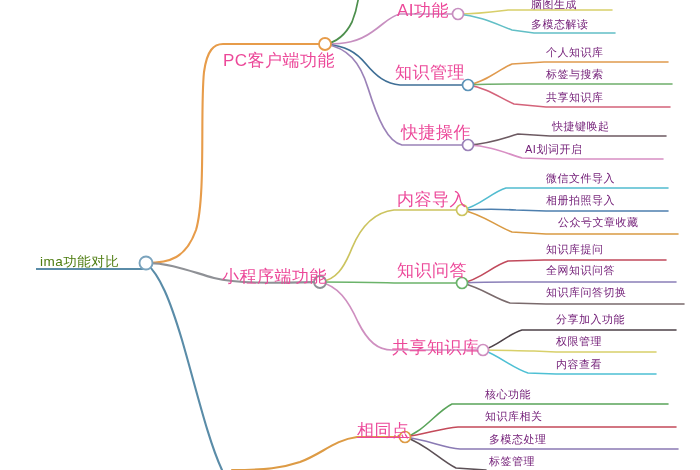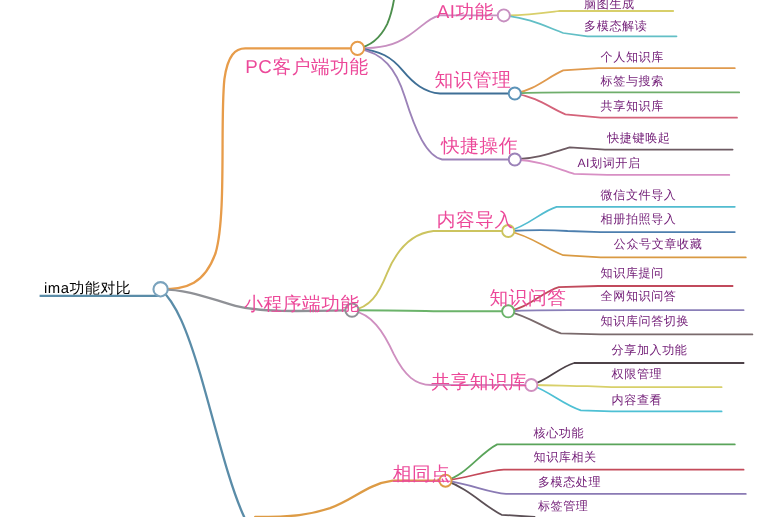--- a/index.html
+++ b/index.html
@@ -18,21 +18,21 @@
   .node-label{
     position:absolute;
     font-size:13.5px;
     color:#6a6a72;
     white-space:nowrap;
     letter-spacing:0.5px;
     line-height:1;
   }
   .node-label.root{
     font-size:13.5px;
-    color:#000000;
+    color:#4d7c0f;
   }
   .node-label.lvl2{
     font-size:17px;
     color:#ec4899;
   }
   .node-label.leaf{
     font-size:11px;
     color:#701a75;
   }
 </style>
@@ -127,21 +127,21 @@
 <div class="node-label leaf" style="left:552px;top:121px;">快捷键唤起</div>
 <div class="node-label leaf" style="left:525px;top:144px;">AI划词开启</div>
 
 <div class="node-label lvl2" style="left:222px;top:268px;">小程序端功能</div>
 
 <div class="node-label lvl2" style="left:397px;top:191px;">内容导入</div>
 <div class="node-label leaf" style="left:546px;top:173px;">微信文件导入</div>
 <div class="node-label leaf" style="left:546px;top:195px;">相册拍照导入</div>
 <div class="node-label leaf" style="left:546px;top:217px;margin-left:12px;">公众号文章收藏</div>
 
-<div class="node-label lvl2" style="left:397px;top:262px;margin-left:48px;">知识问答</div>
+<div class="node-label lvl2" style="left:397px;top:262px;">知识问答</div>
 <div class="node-label leaf" style="left:546px;top:244px;">知识库提问</div>
 <div class="node-label leaf" style="left:546px;top:265px;">全网知识问答</div>
 <div class="node-label leaf" style="left:546px;top:287px;">知识库问答切换</div>
 
 <div class="node-label lvl2" style="left:392px;top:339px;">共享知识库</div>
 <div class="node-label leaf" style="left:556px;top:314px;">分享加入功能</div>
 <div class="node-label leaf" style="left:556px;top:336px;">权限管理</div>
 <div class="node-label leaf" style="left:556px;top:359px;">内容查看</div>
 
 <div class="node-label lvl2" style="left:357px;top:422px;text-decoration:underline;">相同点</div>

